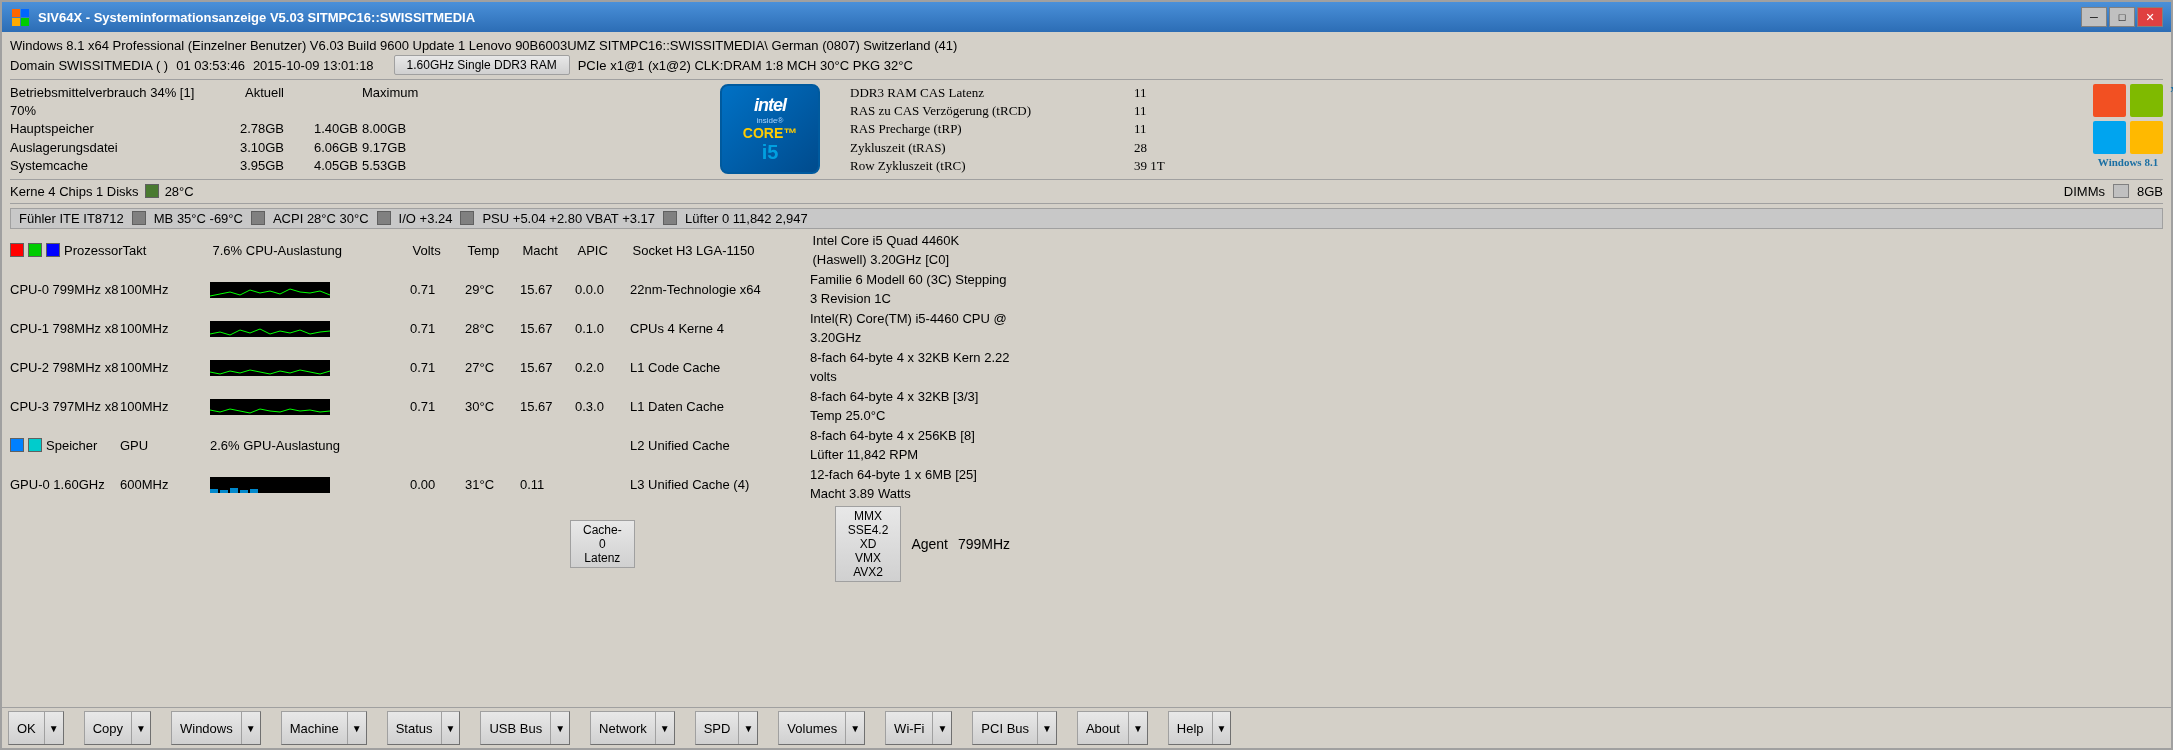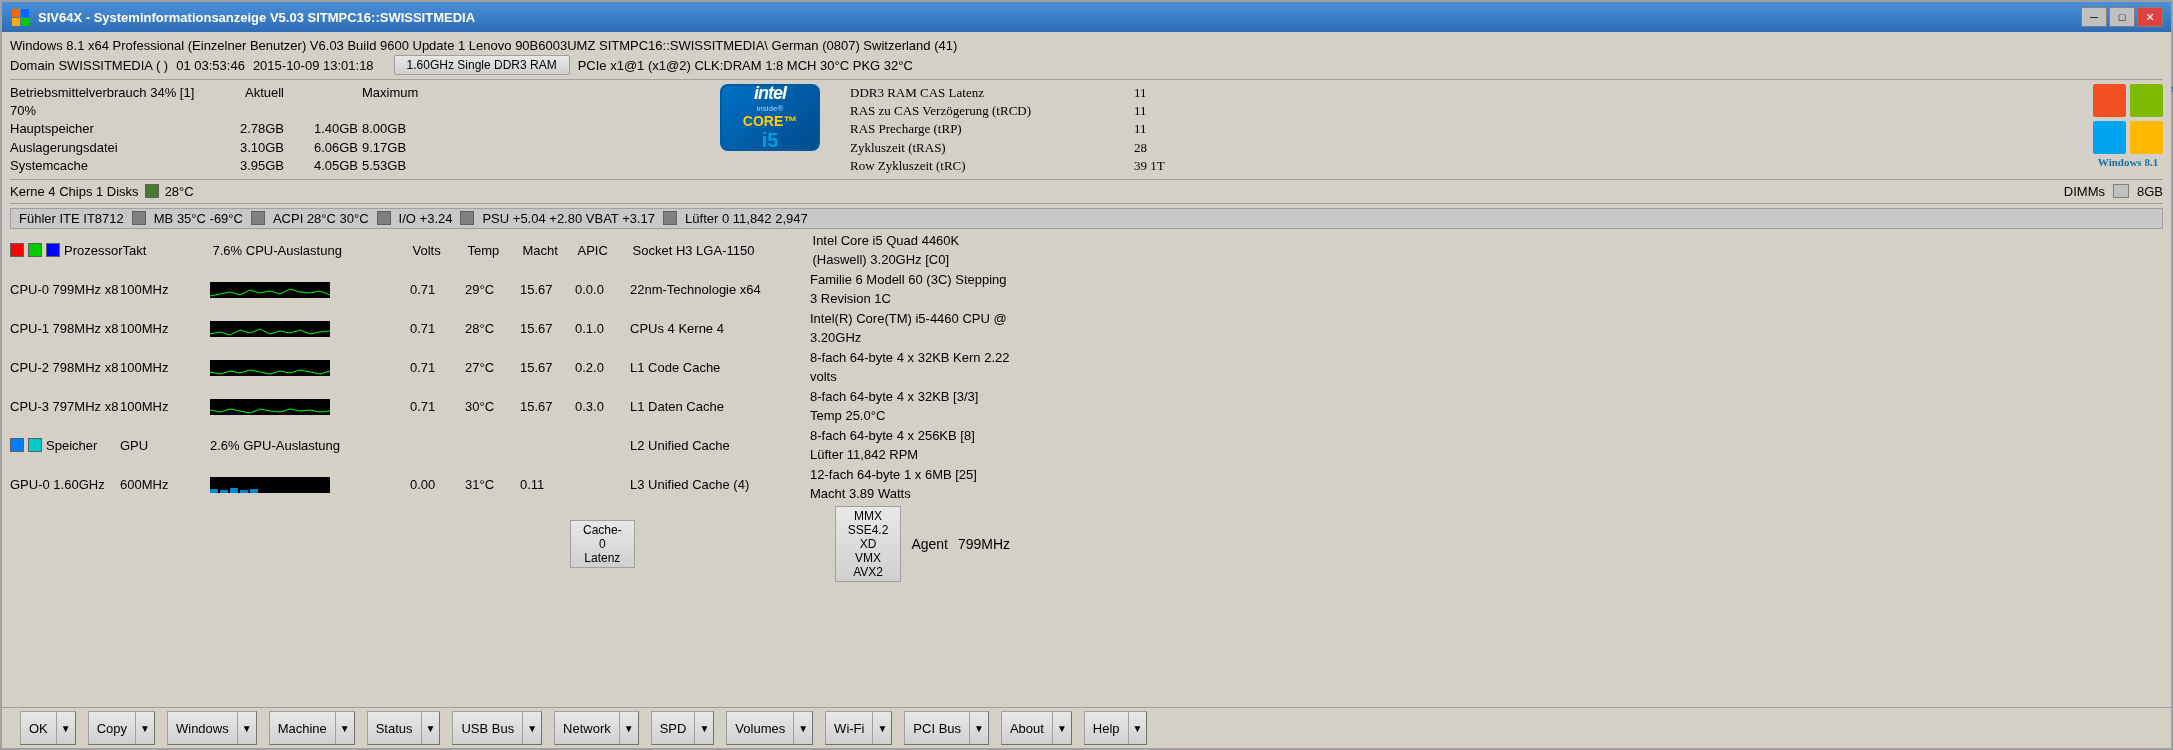--- a/index.html
+++ b/index.html
@@ -110,21 +110,21 @@
       justify-content: center;
     }
     .sysinfo-right {
       flex: 1;
       font-family: Liberation Serif, serif;
     }
 
     
     .intel-badge {
       width: 100px;
-      height: 67px;
+      height: 90px;
       background: linear-gradient(135deg, #0071c5 0%, #004b8d 100%);
       border-radius: 8px;
       display: flex;
       flex-direction: column;
       align-items: center;
       justify-content: center;
       color: white;
       font-size: 10px;
       padding: 6px;
       border: 2px solid #005a9e;
@@ -262,22 +262,22 @@
       overflow: hidden;
     }
 
     
     .toolbar {
       height: 41px;
       background: #d4d0c8;
       border-top: 1px solid #a0a0a0;
       display: flex;
       align-items: center;
-      padding: 4px 18px;
-      gap: 12px;
+      padding: 4px 6px;
+      gap: 20px;
       flex-shrink: 0;
     }
     .tool-btn {
       background: linear-gradient(to bottom, #e8e8e8, #d0d0d0);
       border: 1px solid #a0a0a0;
       border-right: 1px solid #707070;
       border-bottom: 1px solid #707070;
       height: 34px;
       display: flex;
       align-items: center;

